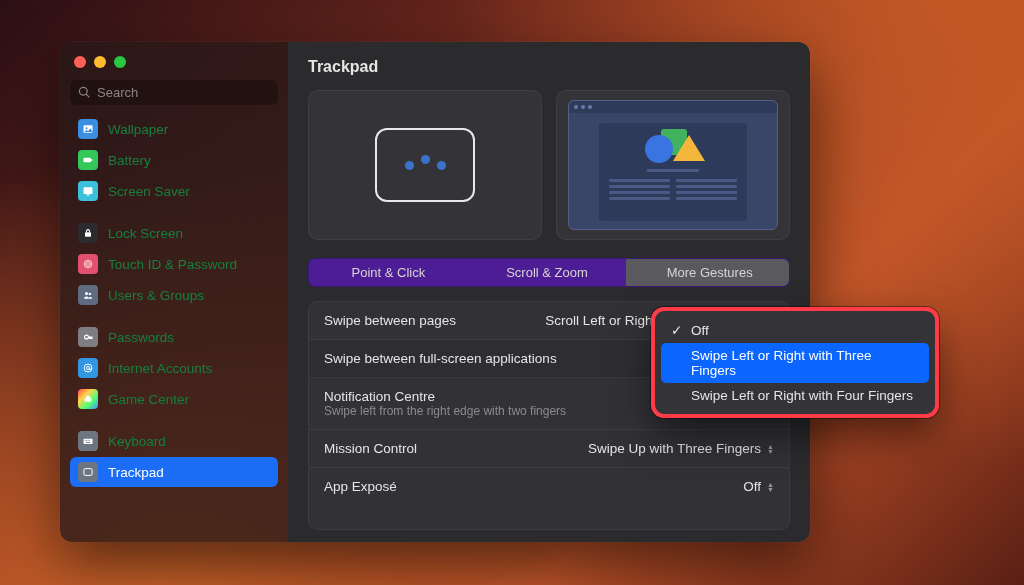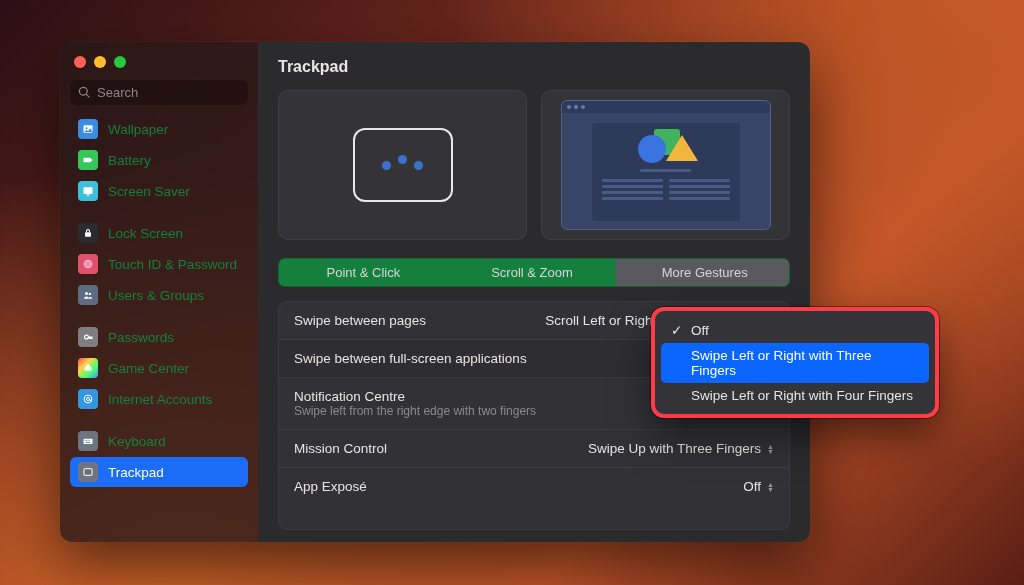--- a/index.html
+++ b/index.html
@@ -16,21 +16,21 @@
     position: absolute;
     left: 60px; top: 42px;
     width: 750px; height: 500px;
     display: flex;
     border-radius: 12px;
     overflow: visible;
     box-shadow: 0 25px 60px rgba(0,0,0,0.55), 0 0 0 1px rgba(255,255,255,0.04);
   }
   
   .sidebar {
-    width: 198px;
+    width: 228px;
     background: rgba(40,24,24,0.78);
     backdrop-filter: blur(20px);
     border-radius: 12px 0 0 12px;
     padding: 12px 10px 10px 10px;
     display: flex; flex-direction: column;
     color: #e9e3e3;
   }
   .traffic {
     display: flex; gap: 8px; padding: 2px 4px 12px 4px;
   }
@@ -109,21 +109,21 @@
   .shapes{display:flex;justify-content:center;gap:-4px;margin-bottom:6px;position:relative;height:34px;}
   .sh-sq{width:26px;height:26px;background:#41b25e;border-radius:3px;position:absolute;left:52px;top:0;}
   .sh-tri{width:0;height:0;border-left:16px solid transparent;border-right:16px solid transparent;border-bottom:26px solid #f2b63a;position:absolute;left:64px;top:6px;}
   .sh-ci{width:28px;height:28px;border-radius:50%;background:#3a74e0;position:absolute;left:36px;top:6px;}
   .mock-lines{display:flex;flex-direction:column;gap:3px;}
   .mock-lines span{height:3px;background:#4a5a86;border-radius:1px;}
   .mock-lines .half{display:flex;gap:6px;}
   .mock-lines .half span{flex:1;}
 
   .segmented{
-    display:flex;background:#15803d;border-radius:7px;overflow:hidden;
+    display:flex;background:#4c1d95;border-radius:7px;overflow:hidden;
     margin-bottom:14px;border:1px solid rgba(0,0,0,0.2);
   }
   .segmented > div{
     flex:1;text-align:center;padding:6px 4px;font-size:13px;color:#d8d4d4;
   }
   .segmented > div.active{background:#5a595e;padding-left:8px;}
 
   .settings{
     background:#323135;border-radius:9px;
     border:1px solid rgba(255,255,255,0.05);
@@ -242,38 +242,38 @@
         <div class="side-item">
           <span class="side-icon si-grey">
             <svg viewBox="0 0 16 16">
               <circle cx="6" cy="8" r="2.6" fill="none" stroke="#fff" stroke-width="1.6"></circle>
               <path d="M8.3 8h5v2h-1.5v-1H10v1.5" stroke="#fff" stroke-width="1.6" fill="none"></path>
             </svg>
           </span>
           <span>Passwords</span>
         </div>
         <div class="side-item">
+          <span class="side-icon si-sky">
+            <svg viewBox="0 0 16 16">
+              <circle cx="8" cy="8" r="5.2" fill="none" stroke="#fff" stroke-width="1.3"></circle>
+              <circle cx="8" cy="8" r="2" fill="none" stroke="#fff" stroke-width="1.3"></circle>
+              <path d="M10 8v1c0 .8.5 1.2 1.1 1.2.9 0 1.3-.8 1.3-2" stroke="#fff" stroke-width="1.3" fill="none"></path>
+            </svg>
+          </span>
+          <span>Internet Accounts</span>
+        </div>
+        <div class="side-item">
           <span class="side-icon si-multi">
             <svg viewBox="0 0 16 16">
               <circle cx="6" cy="9" r="3" fill="rgba(255,255,255,.85)"></circle>
               <circle cx="10" cy="9" r="3" fill="rgba(255,255,255,.85)"></circle>
               <circle cx="8" cy="6" r="3" fill="rgba(255,255,255,.85)"></circle>
             </svg>
           </span>
           <span>Game Center</span>
-        </div>
-        <div class="side-item">
-          <span class="side-icon si-sky">
-            <svg viewBox="0 0 16 16">
-              <circle cx="8" cy="8" r="5.2" fill="none" stroke="#fff" stroke-width="1.3"></circle>
-              <circle cx="8" cy="8" r="2" fill="none" stroke="#fff" stroke-width="1.3"></circle>
-              <path d="M10 8v1c0 .8.5 1.2 1.1 1.2.9 0 1.3-.8 1.3-2" stroke="#fff" stroke-width="1.3" fill="none"></path>
-            </svg>
-          </span>
-          <span>Internet Accounts</span>
         </div>
         <div class="side-gap"></div>
         <div class="side-item">
           <span class="side-icon si-steel">
             <svg viewBox="0 0 16 16">
               <rect x="2" y="5" width="12" height="7" rx="1" fill="#fff"></rect>
               <rect x="3.5" y="6.5" width="1.2" height="1.2" fill="#6c7580"></rect>
               <rect x="5.5" y="6.5" width="1.2" height="1.2" fill="#6c7580"></rect>
               <rect x="7.5" y="6.5" width="1.2" height="1.2" fill="#6c7580"></rect>
               <rect x="9.5" y="6.5" width="1.2" height="1.2" fill="#6c7580"></rect>

